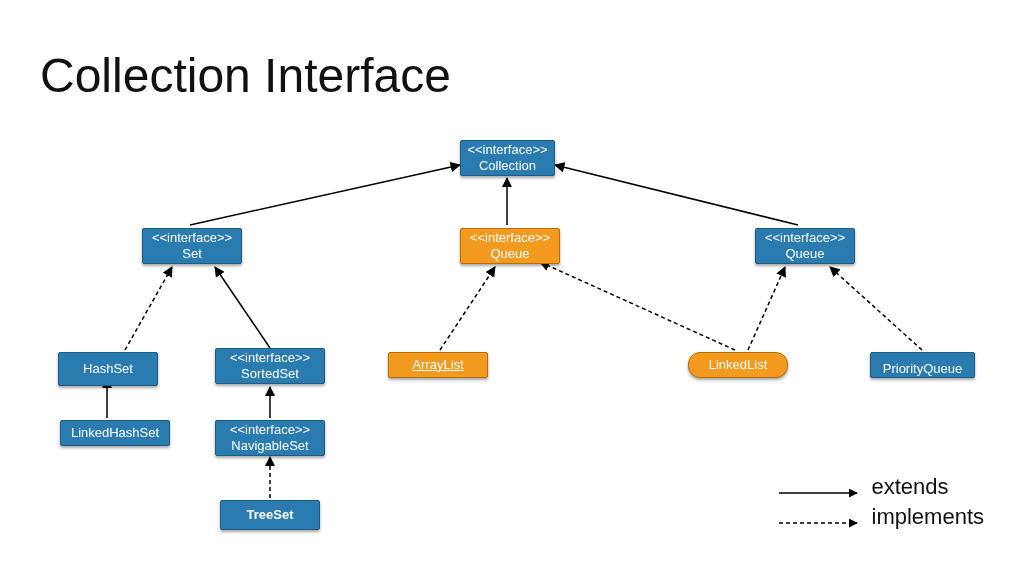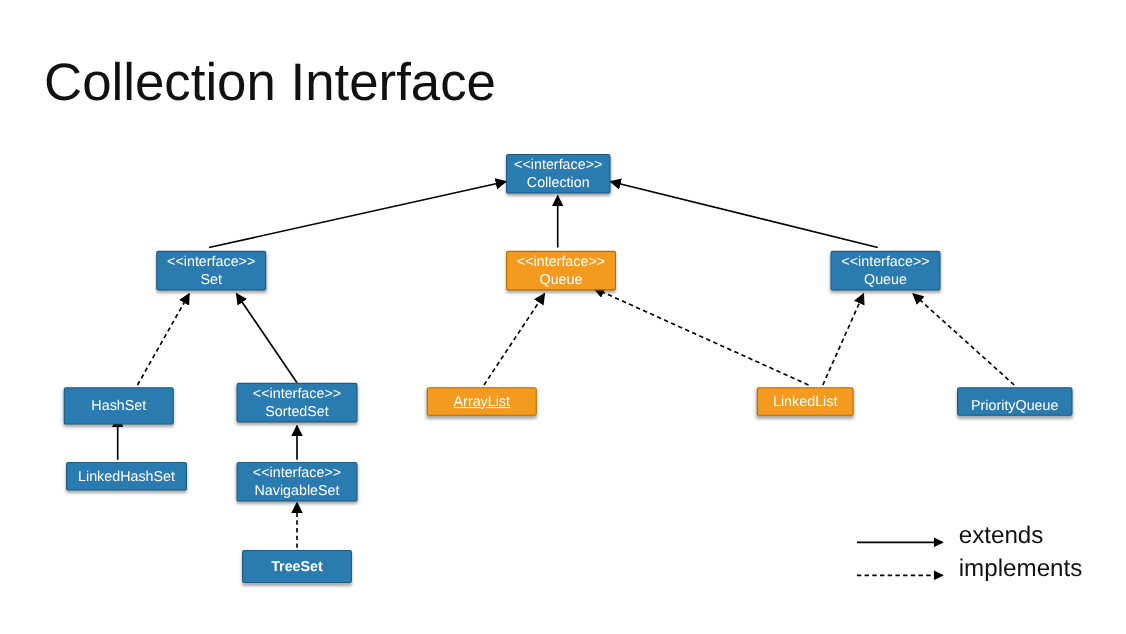--- a/index.html
+++ b/index.html
@@ -82,21 +82,21 @@
 </div>
 
 <div class="node blue" style="left:215px; top:348px; width:110px; height:36px;">
   <div><span>&lt;&lt;interface&gt;&gt;</span><br><span>SortedSet</span></div>
 </div>
 
 <div class="node orange" style="left:388px; top:352px; width:100px; height:26px;text-decoration:underline;">
   <span>ArrayList</span>
 </div>
 
-<div class="node orange" style="left:688px; top:352px; width:88px; height:26px;">
+<div class="node orange" style="left:688px; top:352px; width:100px; height:26px;border-radius:12px;">
   <span>LinkedList</span>
 </div>
 
 <div class="node blue" style="left:870px; top:352px; width:105px; height:26px;align-items:flex-end;">
   <span>PriorityQueue</span>
 </div>
 
 <div class="node blue" style="left:60px; top:420px; width:110px; height:26px;">
   <span>LinkedHashSet</span>
 </div>

